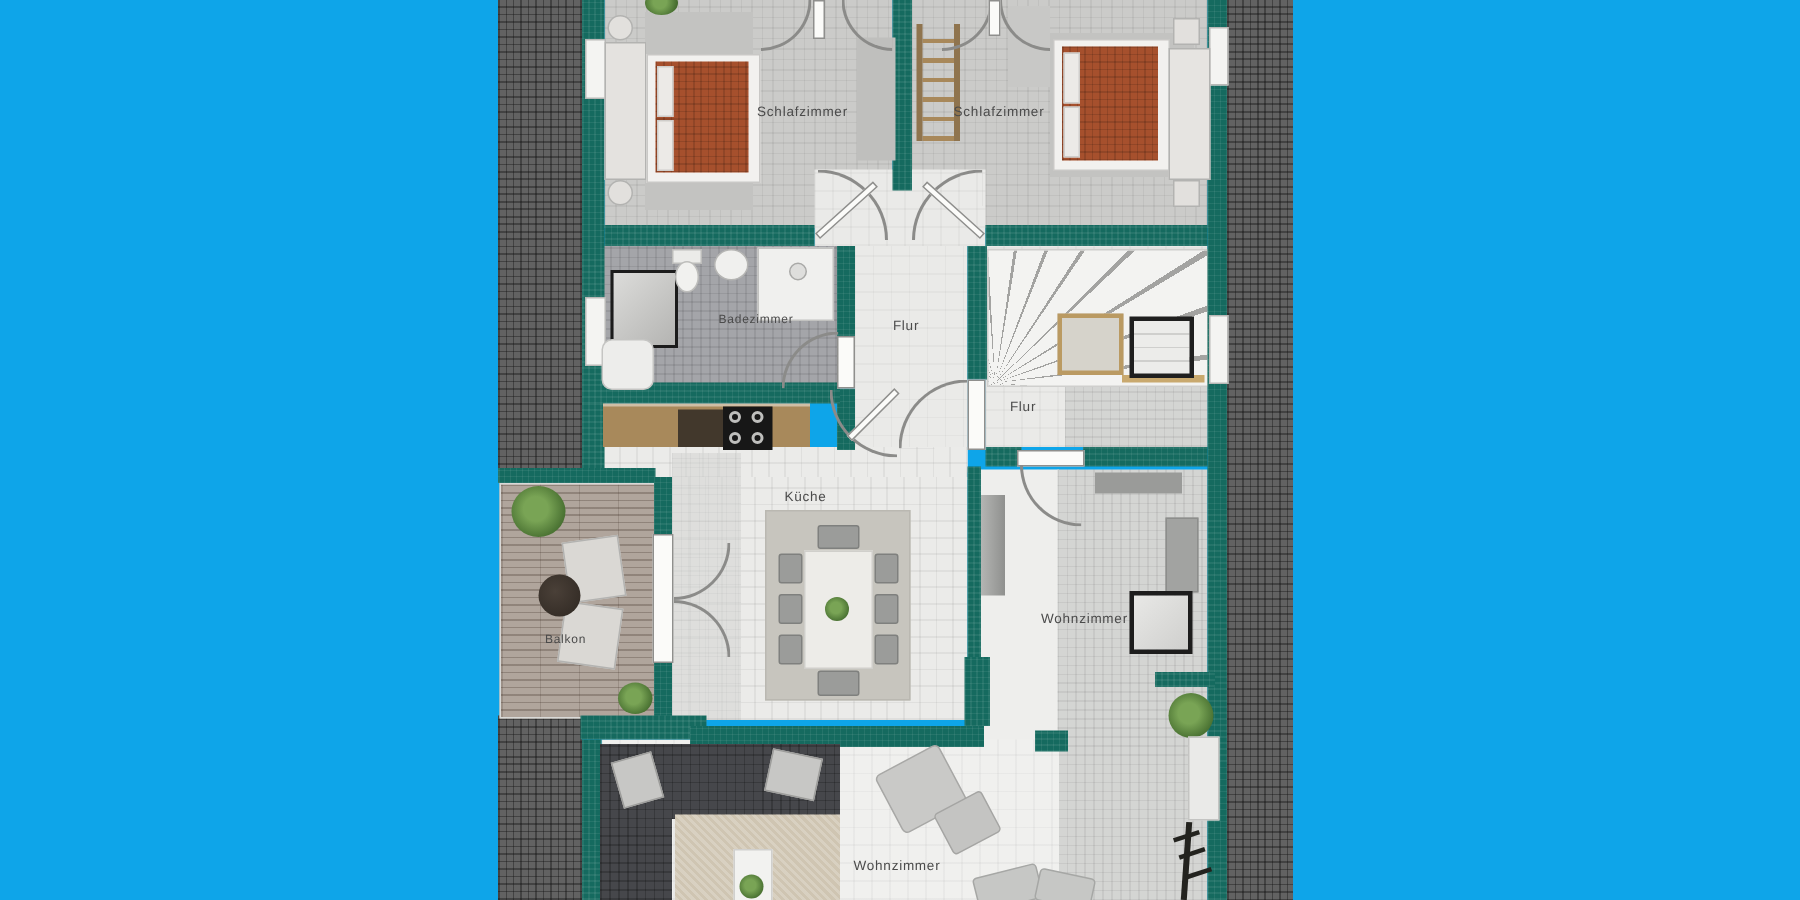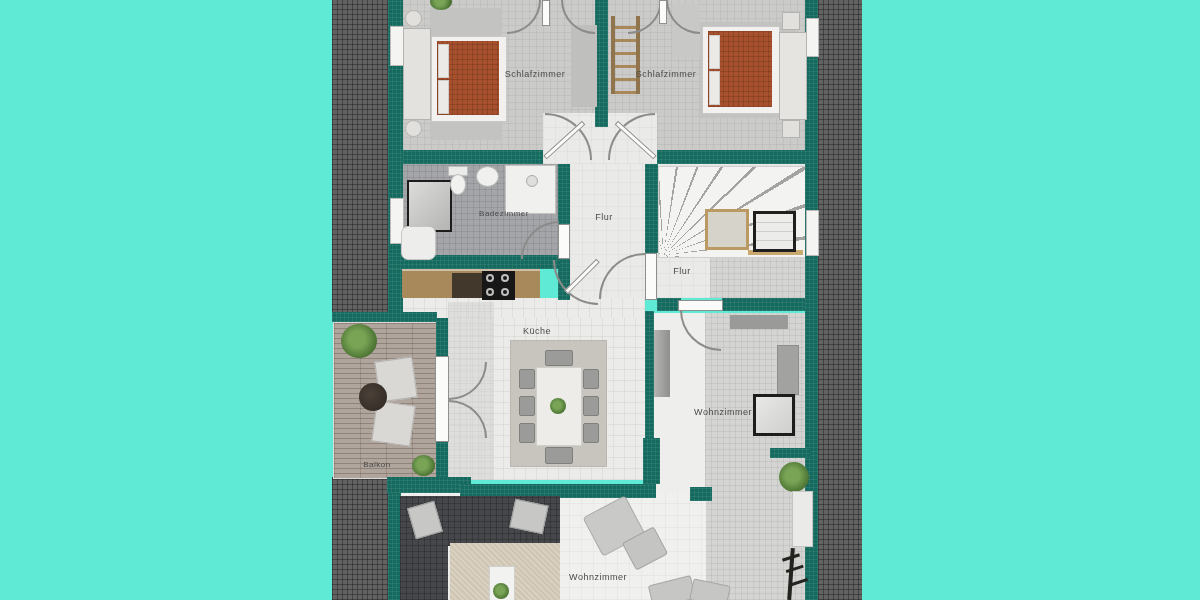--- a/index.html
+++ b/index.html
@@ -1,16 +1,16 @@
 <!DOCTYPE html>
 <html><head>
 <meta charset="utf-8">
 <style>
   html,body{margin:0;padding:0;background:#fff;}
-  #canvas{position:relative;width:1200px;height:600px;background:#5eead4;overflow:hidden;
+  #canvas{position:relative;width:1200px;height:600px;background:#0ea5e9;overflow:hidden;
           font-family:"Liberation Sans", sans-serif;}
   .abs{position:absolute;}
   
   .hatch{background-color:#626262;
     background-image:repeating-linear-gradient(0deg, rgba(15,15,15,.38) 0 1px, transparent 1px 5px),
                      repeating-linear-gradient(90deg, rgba(15,15,15,.38) 0 1px, transparent 1px 5px);}
   .wall{background-color:#156a5f;
     background-image:repeating-linear-gradient(0deg, rgba(255,255,255,.07) 0 1px, transparent 1px 4px),
                      repeating-linear-gradient(90deg, rgba(255,255,255,.07) 0 1px, transparent 1px 4px);}
   .win{background:#f4f4f2;border:1px solid #b9b9b7;}
@@ -223,17 +223,17 @@
   <div class="abs leaf" style="left:435px;top:356px;width:14px;height:86px;"></div>
   <div class="abs arc br" style="left:449px;top:362px;width:38px;height:38px;"></div>
   <div class="abs arc tr" style="left:449px;top:400px;width:38px;height:38px;"></div>
 
   <div class="abs label" style="left:535px;top:74px;">Schlafzimmer</div>
   <div class="abs label" style="left:666px;top:74px;">Schlafzimmer</div>
   <div class="abs label sm" style="left:504px;top:213px;">Badezimmer</div>
   <div class="abs label" style="left:604px;top:217px;">Flur</div>
   <div class="abs label" style="left:682px;top:271px;">Flur</div>
   <div class="abs label" style="left:537px;top:331px;">Küche</div>
-  <div class="abs label sm" style="left:377px;top:464px;">Balkon</div>
+  <div class="abs label sm" style="left:377px;top:426px;">Balkon</div>
   <div class="abs label" style="left:723px;top:412px;">Wohnzimmer</div>
   <div class="abs label" style="left:598px;top:577px;">Wohnzimmer</div>
 
 </div>
 
 </body></html>

